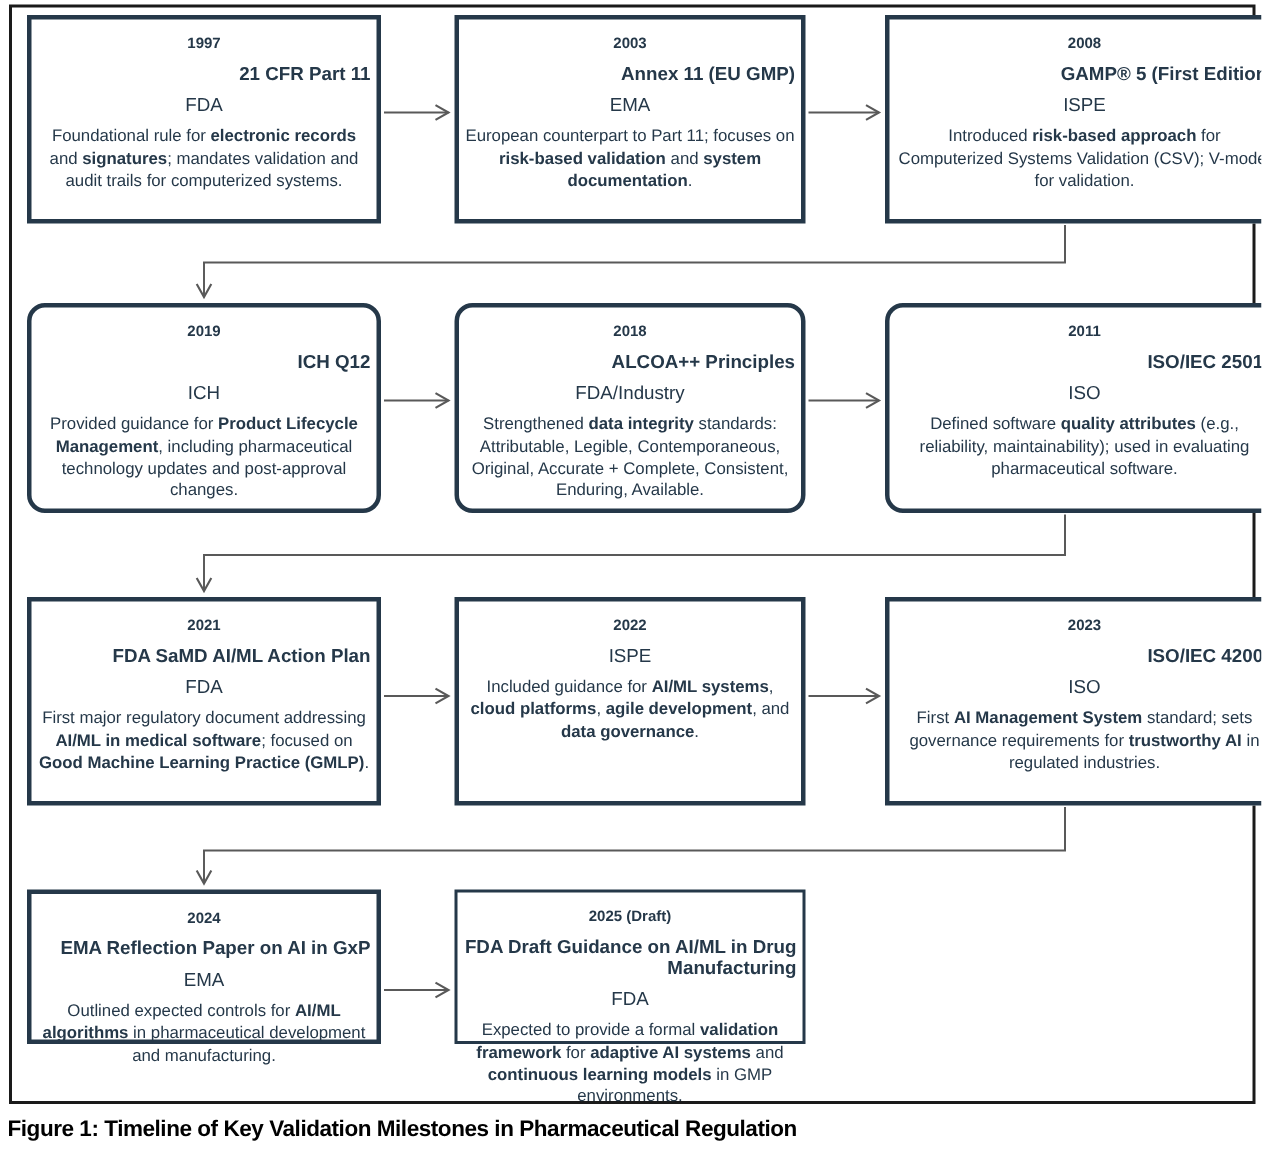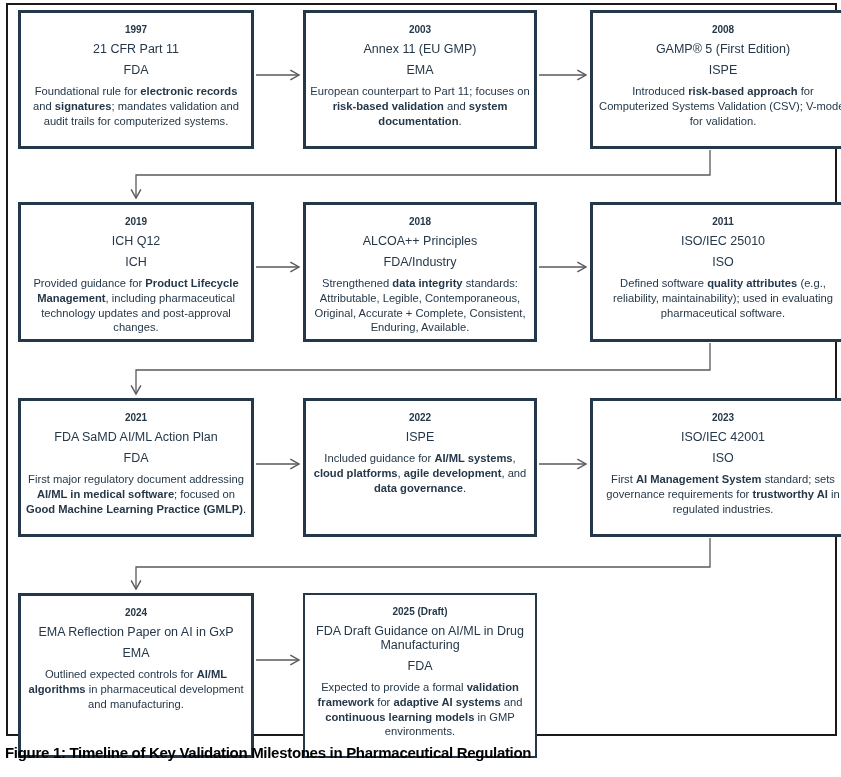--- a/index.html
+++ b/index.html
@@ -9,25 +9,25 @@
          border:2px solid var(--frame,#1a1a1a);background:#fff;}
   svg.connectors{position:absolute;left:0;top:0;pointer-events:none;}
   .stroke-conn{stroke:var(--connector,#595959);}
   .box{position:absolute;box-sizing:border-box;border:3px solid var(--box-border,#253849);
        background:#fff;color:var(--box-text,#253849);text-align:center;padding:11px 4px 0;}
   .box.thin{border-width:2px;}
   .c1{left:18px;width:236px;}
   .c2{left:303px;width:234px;}
   .c3{left:590px;width:266px;}
   .r1{top:10px;height:139px;}
-  .r2{top:202px;height:140px;}
+  .r2{top:202px;height:140px;border-radius:12px;}
   .r3{top:398px;height:139px;}
-  .r4{top:593px;height:165px;}
+  .r4{top:593px;height:103px;}
   .box .year{font-weight:bold;font-size:10px;margin-bottom:7px;}
-  .box .title{font-weight:normal;font-size:12.5px;margin-bottom:7px;}
+  .box .title{font-weight:bold;font-size:12.5px;margin-bottom:7px;text-align:right;}
   .box .org{font-size:12.5px;margin-bottom:7px;}
   .box .desc{font-size:11.2px;line-height:1.32;}
   .desc .b{font-weight:bold;}
   .caption{position:absolute;left:5px;top:744px;width:834px;font-size:15px;font-weight:bold;
            color:var(--caption,#000);letter-spacing:-0.3px;white-space:nowrap;}
 </style>
 </head>
 <body>
 
 <div class="canvas">

